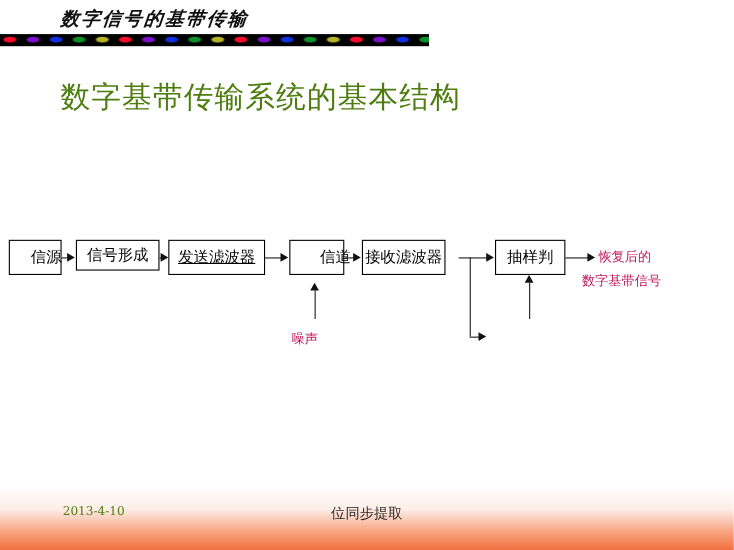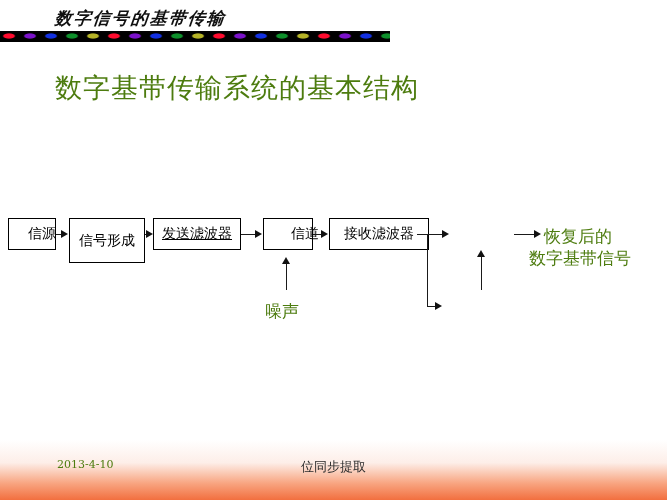--- a/index.html
+++ b/index.html
@@ -89,22 +89,22 @@
     align-items: center;
     justify-content: center;
     box-sizing: border-box;
     white-space: nowrap;
     letter-spacing: 0px;
     pointer-events: auto;
   }
   .lbl {
     position: absolute;
     font-family: "DejaVu Serif", serif;
-    font-size: 17px;
-    color: #4d7c0f;
+    font-size: 12px;
+    color: #be185d;
     white-space: nowrap;
     pointer-events: auto;
   }
   .ln-h {
     position: absolute;
     height: 0;
     border-top: 1.4px solid #1a1a1a;
   }
   .ln-v {
     position: absolute;
@@ -161,28 +161,29 @@
   <div id="header-title">数字信号的基带传输</div>
   <div id="header-rainbow-bar"></div>
 </div>
 
 <div id="slide-title">数字基带传输系统的基本结构</div>
 
 <div id="diagram">
 
   <div class="blk" style="left:8px;  top:218px; width:48px;  height:32px;padding-left:20px;">信源</div>
 
-  <div class="blk" style="left:69px; top:218px; width:76px;  height:45px;">信号形成</div>
+  <div class="blk" style="left:69px; top:218px; width:76px;  height:28px;">信号形成</div>
 
   <div class="blk" style="left:153px;top:218px; width:88px;  height:32px;text-decoration:underline;">发送滤波器</div>
 
   <div class="blk" style="left:263px;top:218px; width:50px;  height:32px;padding-left:34px;">信道</div>
 
-  <div class="blk" style="left:329px;top:218px; width:100px;  height:32px;">接收滤波器</div>
-
+  <div class="blk" style="left:329px;top:218px; width:76px;  height:32px;">接收滤波器</div>
+
+  <div class="blk" style="left:450px;top:218px; width:64px;  height:32px;">抽样判</div>
 
 
   <div class="ln-h" style="left:56px; top:234px; width:6px;"></div>
   <div class="arrow-r" style="left:61px; top:229.5px;"></div>
 
   <div class="ln-h" style="left:145px; top:234px; width:3px;"></div>
   <div class="arrow-r" style="left:146px; top:229.5px;"></div>
 
   <div class="ln-h" style="left:241px; top:234px; width:15px;"></div>
   <div class="arrow-r" style="left:255px; top:229.5px;"></div>

